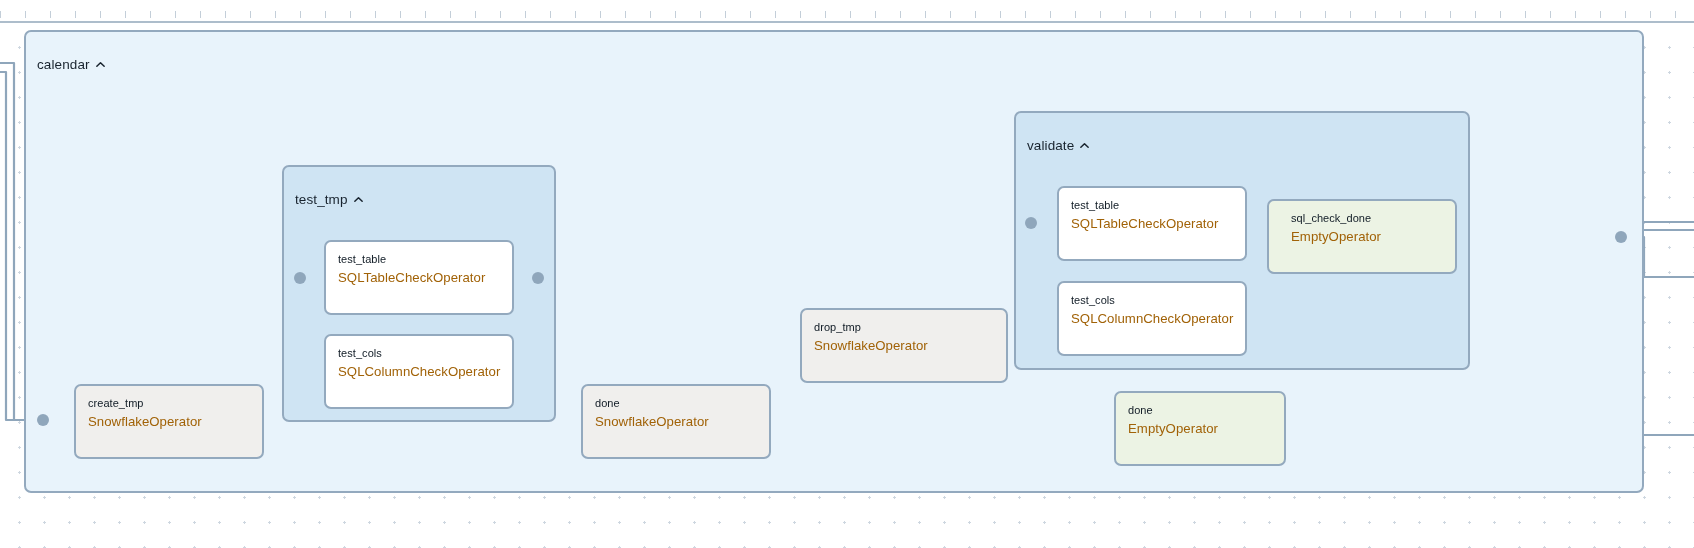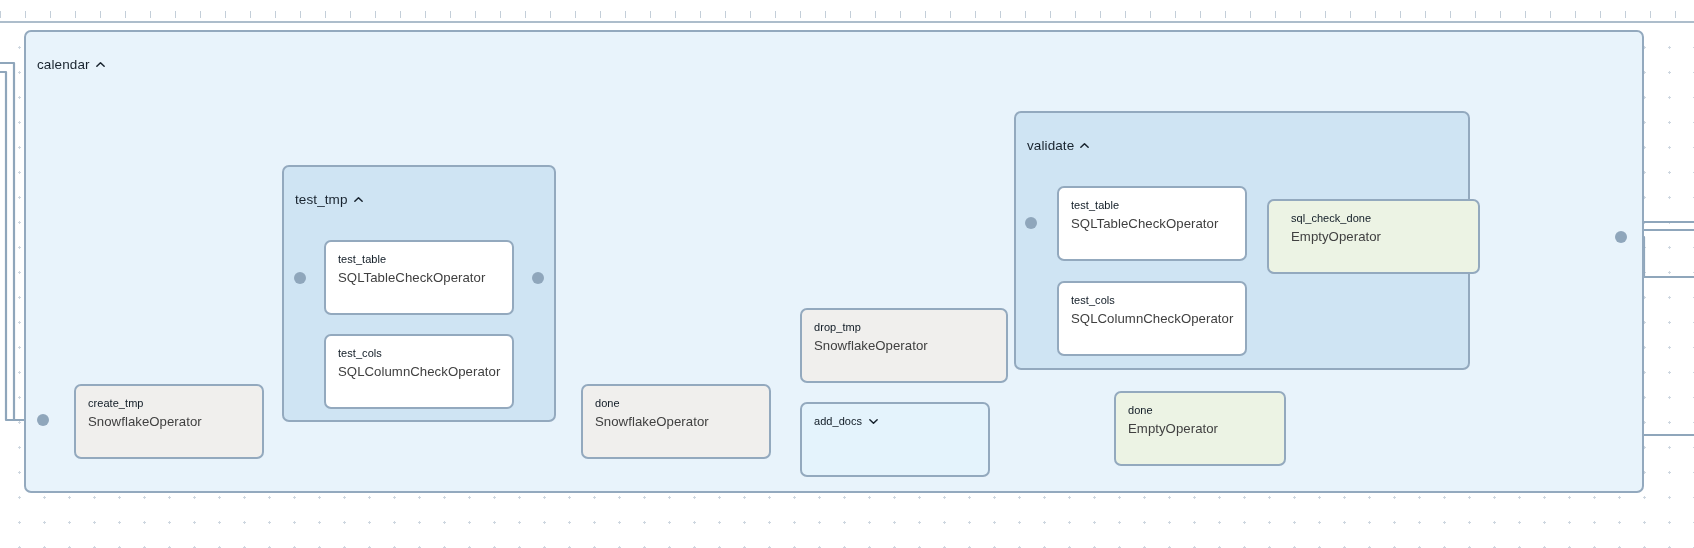--- a/index.html
+++ b/index.html
@@ -46,21 +46,21 @@
     position:absolute;box-sizing:border-box;
     border:2px solid #93a9be;border-radius:7px;
     padding:9px 12px 0 12px;
     overflow:hidden;
   }
   .node .t-name{
     font-size:11px;color:#101b25;line-height:17px;white-space:nowrap;
     letter-spacing:.05px;
   }
   .node .t-op{
-    font-size:13.2px;color:#404040;line-height:19px;white-space:nowrap;
+    font-size:13.2px;color:#a16207;line-height:19px;white-space:nowrap;
     letter-spacing:.05px;
   }
   .node.op-default{background:#f0efed;}
   .node.op-check{background:#ffffff;}
   .node.op-empty{background:#ecf3e4;}
   .node.collapsed-group{background:#e4f3fc;}
   .node.collapsed-group .t-name{display:flex;align-items:center;gap:6px;}
 
   
   .topstrip{position:absolute;left:0;top:0;width:1694px;height:24px;background:#fff;}
@@ -175,42 +175,32 @@
   <div class="node op-default" style="left:581px;top:384px;width:190px;height:75px;">
     <div class="t-name">done</div>
     <div class="t-op">SnowflakeOperator</div>
   </div>
 
   <div class="node op-default" style="left:800px;top:308px;width:208px;height:75px;">
     <div class="t-name">drop_tmp</div>
     <div class="t-op">SnowflakeOperator</div>
   </div>
 
-  <div class="node collapsed-group" style="left:800px;top:402px;width:190px;height:75px;">
-    <div class="t-name">
-      <span>add_docs</span>
-      <span class="chev">
-        <svg width="11" height="11" viewBox="0 0 12 12">
-            <path d="M2 4 L6 8 L10 4" fill="none" stroke="#18232e" stroke-width="1.6" stroke-linecap="round" stroke-linejoin="round"></path>
-          </svg>
-      </span>
-    </div>
-  </div>
 
   <div class="node op-check" style="left:1057px;top:186px;width:190px;height:75px;">
     <div class="t-name">test_table</div>
     <div class="t-op">SQLTableCheckOperator</div>
   </div>
 
   <div class="node op-check" style="left:1057px;top:281px;width:190px;height:75px;">
     <div class="t-name">test_cols</div>
     <div class="t-op">SQLColumnCheckOperator</div>
   </div>
 
-  <div class="node op-empty" style="left:1267px;top:199px;width:213px;height:75px;padding-left:22px;">
+  <div class="node op-empty" style="left:1267px;top:199px;width:190px;height:75px;padding-left:22px;">
     <div class="t-name">sql_check_done</div>
     <div class="t-op">EmptyOperator</div>
   </div>
 
   <div class="node op-empty" style="left:1114px;top:391px;width:172px;height:75px;">
     <div class="t-name">done</div>
     <div class="t-op">EmptyOperator</div>
   </div>
 
   <svg class="edges" viewBox="0 0 1694 548">

